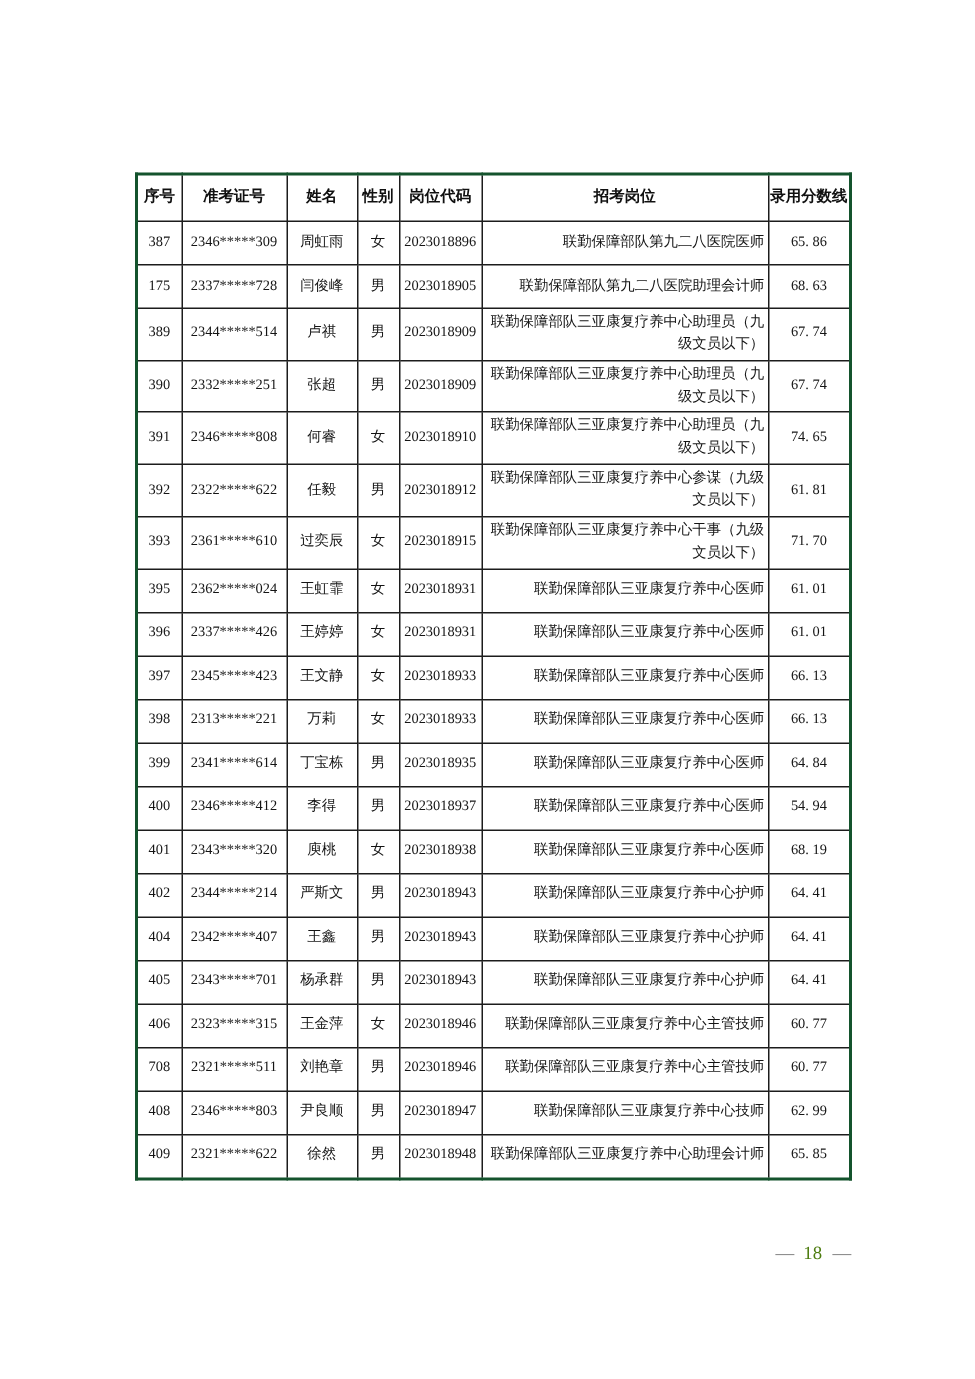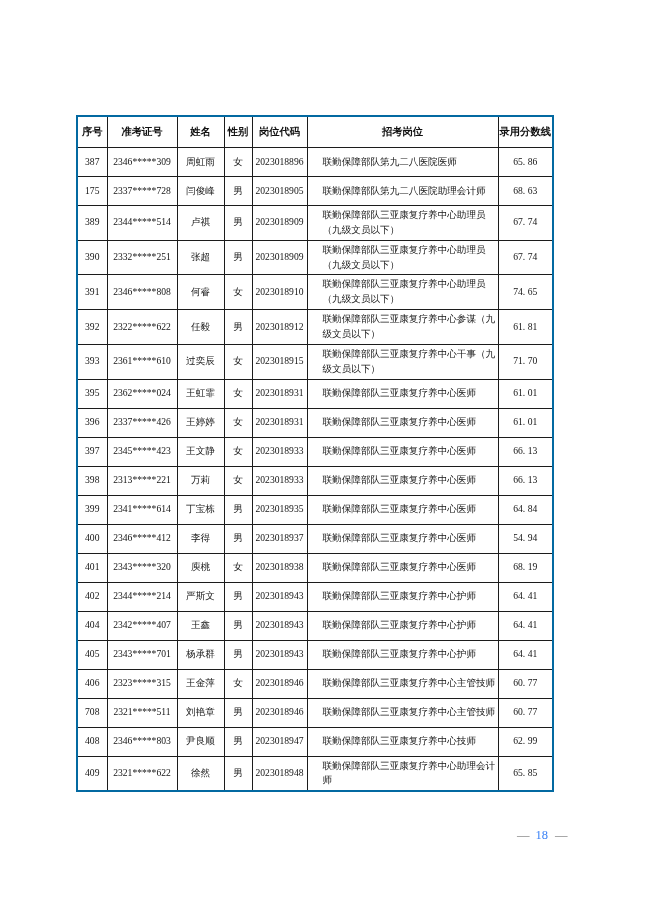--- a/index.html
+++ b/index.html
@@ -10,26 +10,26 @@
   }
   .page {
     position: relative;
     width: 650px;
     height: 919px;
     background: #ffffff;
     overflow: hidden;
   }
   table.score-table {
     position: absolute;
-    left: 76px;
+    left: 90px;
     top: 115px;
     width: 476px;
     border-collapse: collapse;
     table-layout: fixed;
-    border: 2px solid #0369a1;
+    border: 2px solid #14532d;
   }
   table.score-table th,
   table.score-table td {
     border: 1px solid #1c1c1c;
     font-size: 9.6px;
     line-height: 1.55;
     vertical-align: middle;
     text-align: center;
     padding: 2px 1px;
     overflow: hidden;
@@ -40,35 +40,35 @@
     height: 26px;
     font-size: 10.3px;
     padding: 2px 0;
     color: #101010;
   }
   table.score-table td {
     height: 24px;
   }
   
   table.score-table td:nth-child(6) {
-    text-align: left;
-    padding-left: 15px;
+    text-align: right;
+    padding-left: 3px;
     padding-right: 2px;
   }
   .page-number {
     position: absolute;
     top: 828px;
     left: 517px;
     display: flex;
     align-items: center;
     gap: 7px;
     font-size: 12.5px;
   }
   .page-number .dash { color: #7a7a7a; letter-spacing: -1px; }
-  .page-number .num { color: #3b82f6; }
+  .page-number .num { color: #4d7c0f; }
 </style>
 </head>
 <body>
 
 <div class="page">
 
   <table class="score-table">
     <colgroup>
       <col style="width:30px">
       <col style="width:70px">

